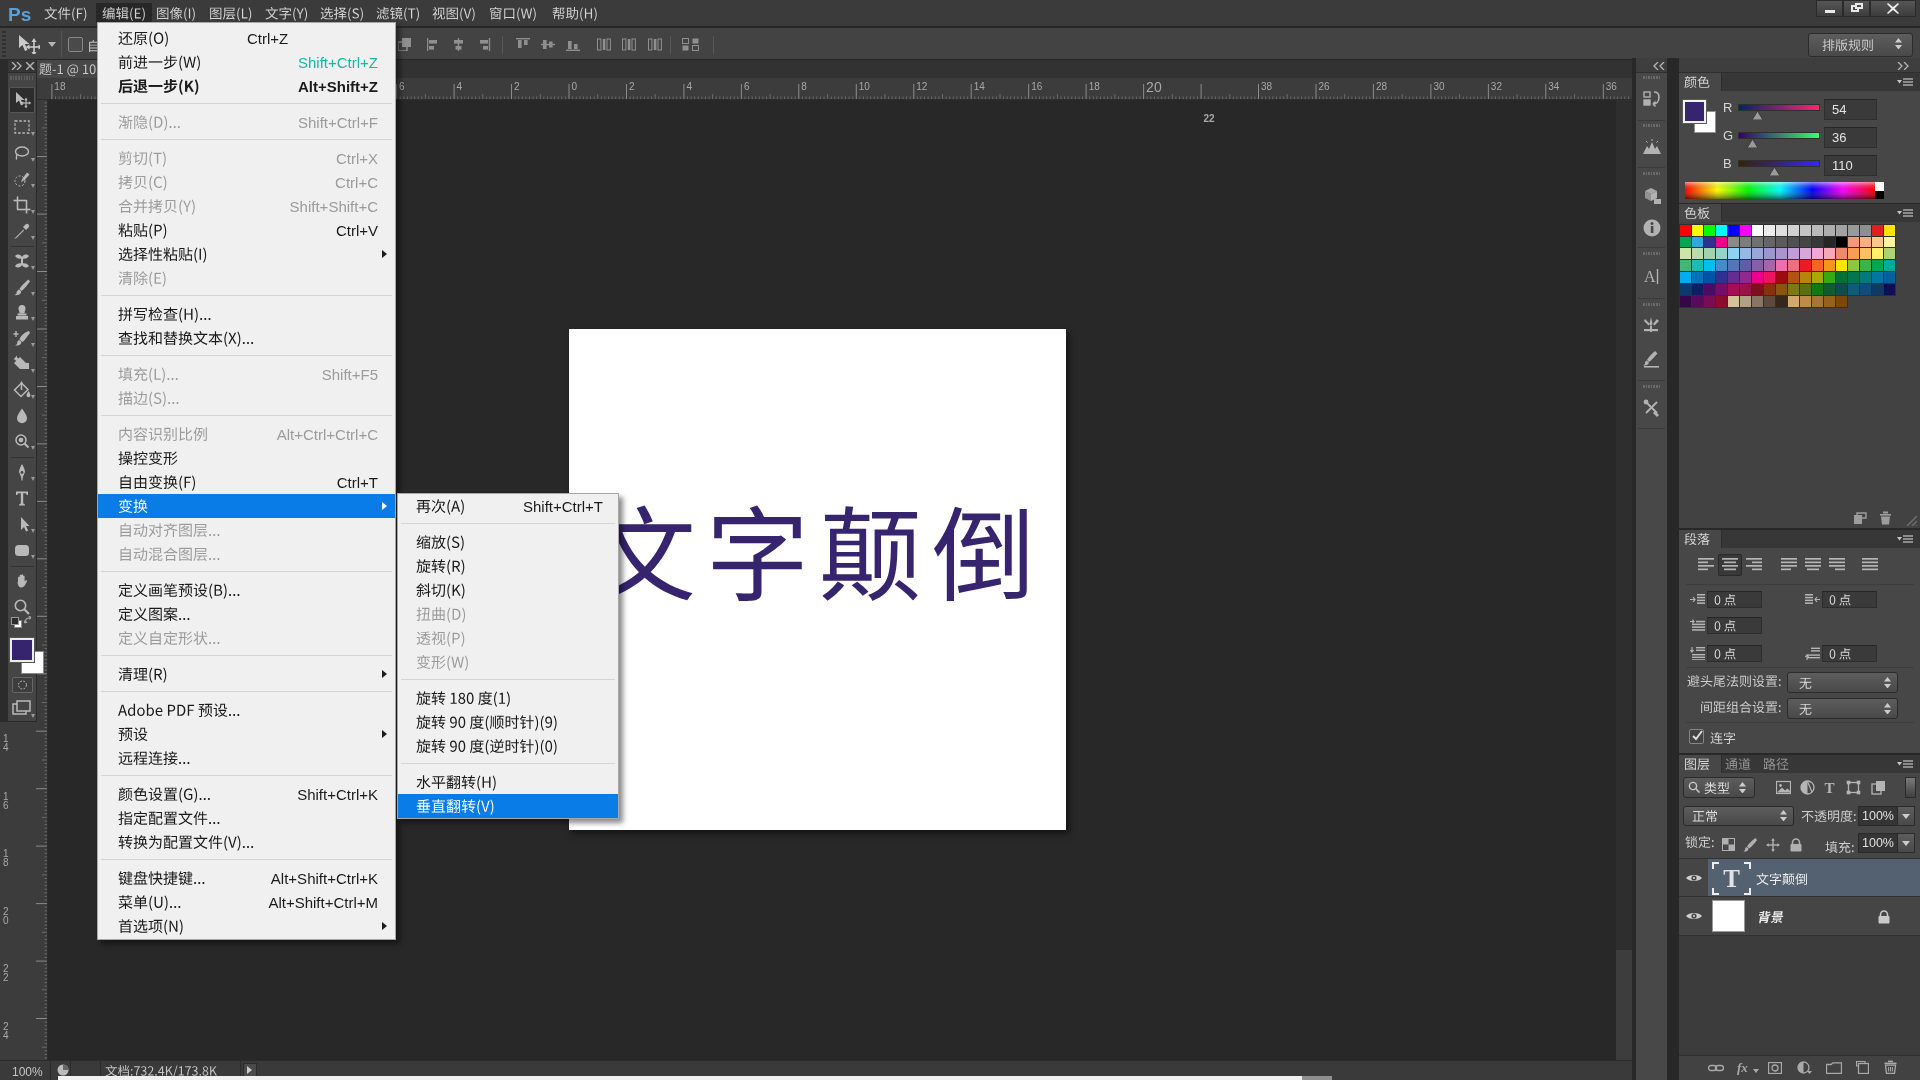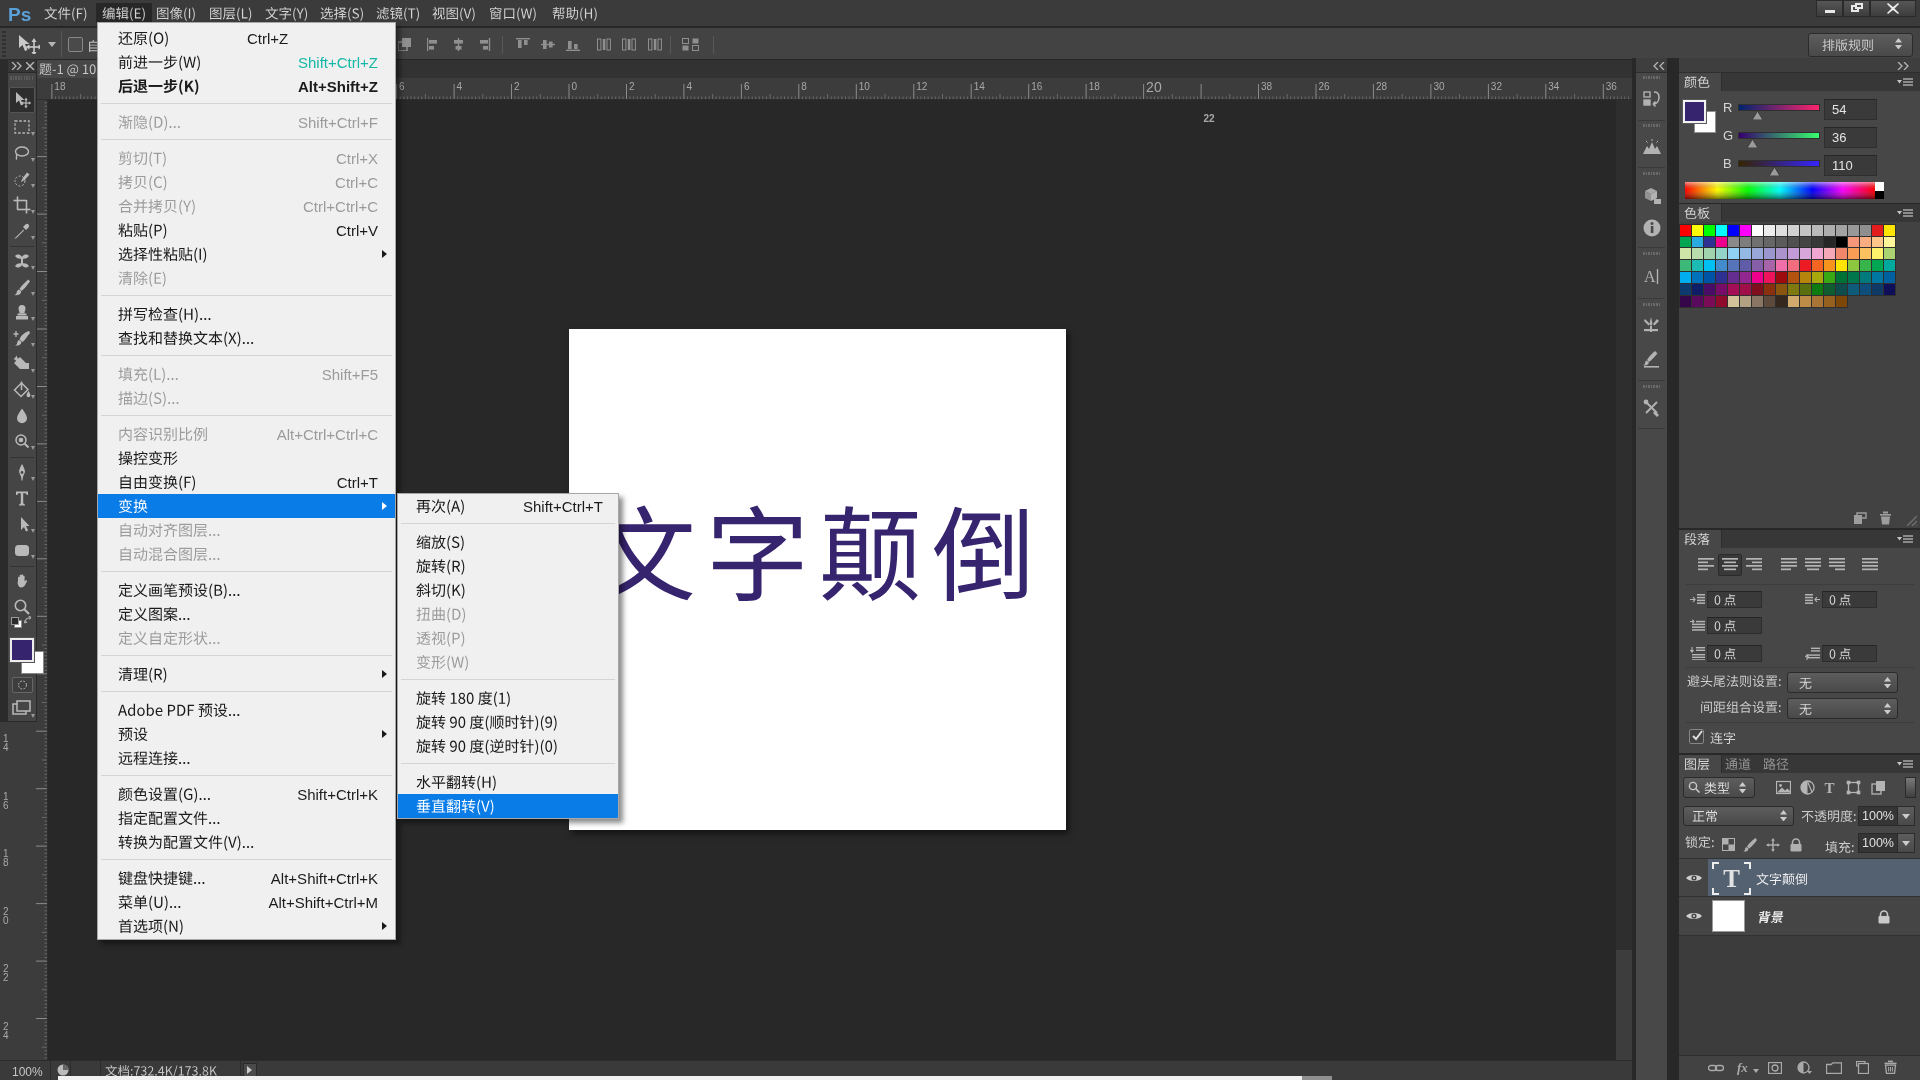--- a/index.html
+++ b/index.html
@@ -2255,21 +2255,21 @@
     <g fill="#9b9b9b" transform="translate(0,13.80) scale(0.015000,-0.015000)">
       <use href="#g69" x="0"></use>
       <use href="#g111" x="1000"></use>
       <use href="#g108" x="2000"></use>
       <use href="#g109" x="3000"></use>
       <use href="#g3" x="4000"></use>
       <use href="#g15" x="4338"></use>
       <use href="#g5" x="4869"></use>
     </g>
   </svg>
-<div class="a" style="left:247px;top:197.5px;width:131px;font-size:15px;color:#9b9b9b;font-weight:normal;text-align:right;white-space:nowrap;line-height:18px;">Ctrl+Ctrl+C</div>
+<div class="a" style="left:247px;top:197.5px;width:131px;font-size:15px;color:#9b9b9b;font-weight:normal;text-align:right;white-space:nowrap;line-height:18px;">Shift+Shift+C</div>
 <svg class="a" style="left:118.0px;top:221.7px" width="51.1" height="17.7">
     <g fill="#1b1b1b" transform="translate(0,13.80) scale(0.015000,-0.015000)">
       <use href="#g112" x="0"></use>
       <use href="#g113" x="1000"></use>
       <use href="#g3" x="2000"></use>
       <use href="#g114" x="2338"></use>
       <use href="#g5" x="2971"></use>
     </g>
   </svg>
 <div class="a" style="left:247px;top:221.5px;width:131px;font-size:15px;color:#1b1b1b;font-weight:normal;text-align:right;white-space:nowrap;line-height:18px;">Ctrl+V</div>

